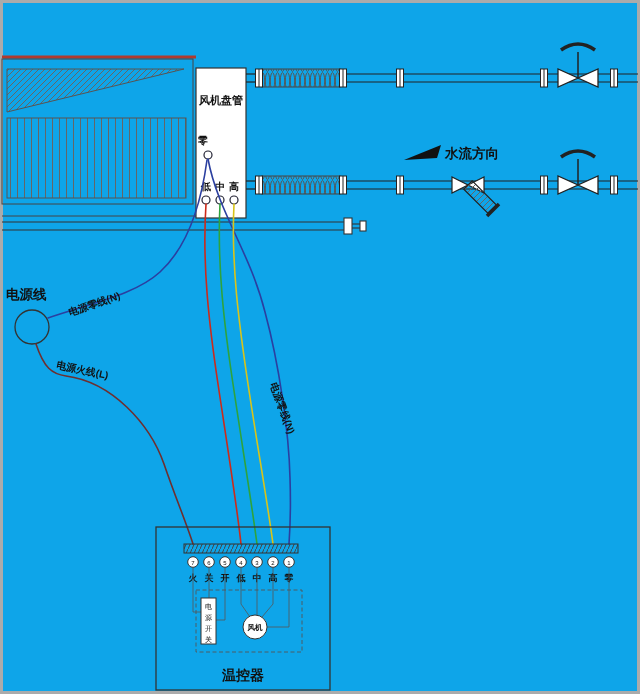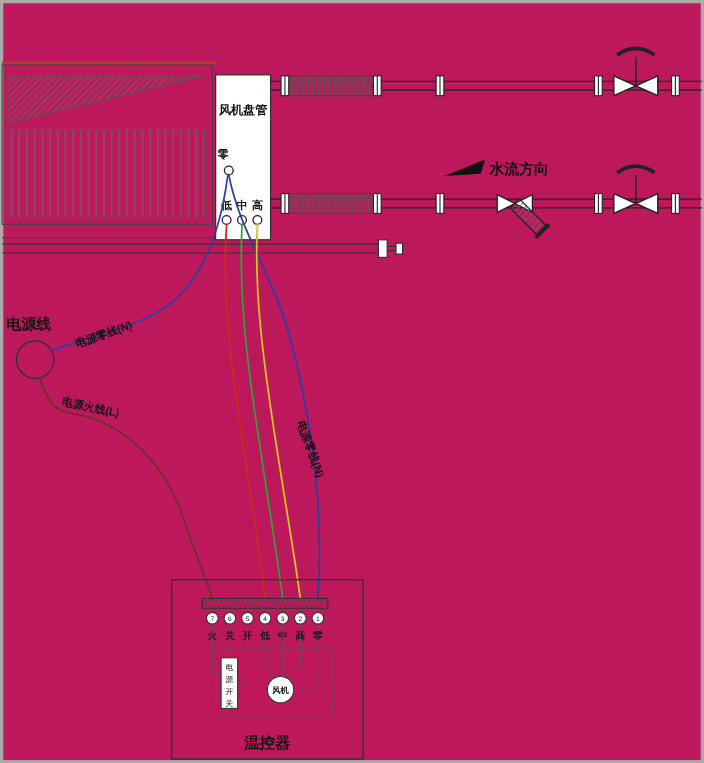--- a/index.html
+++ b/index.html
@@ -1,16 +1,16 @@
 <!DOCTYPE html>
 <html><head>
 <meta charset="utf-8">
 <style>
   html,body{margin:0;padding:0;background:#fff;}
-  .page{position:relative;width:640px;height:694px;background:#be185d;overflow:hidden;}
+  .page{position:relative;width:640px;height:694px;background:#0ea5e9;overflow:hidden;}
   svg{display:block;}
   text{font-family:"Liberation Sans",sans-serif;fill:#111;}
   .b{font-weight:bold;}
 </style>
 </head>
 <body>
 
 <div class="page">
 <svg width="640" height="694" viewBox="0 0 640 694">
   <defs>

